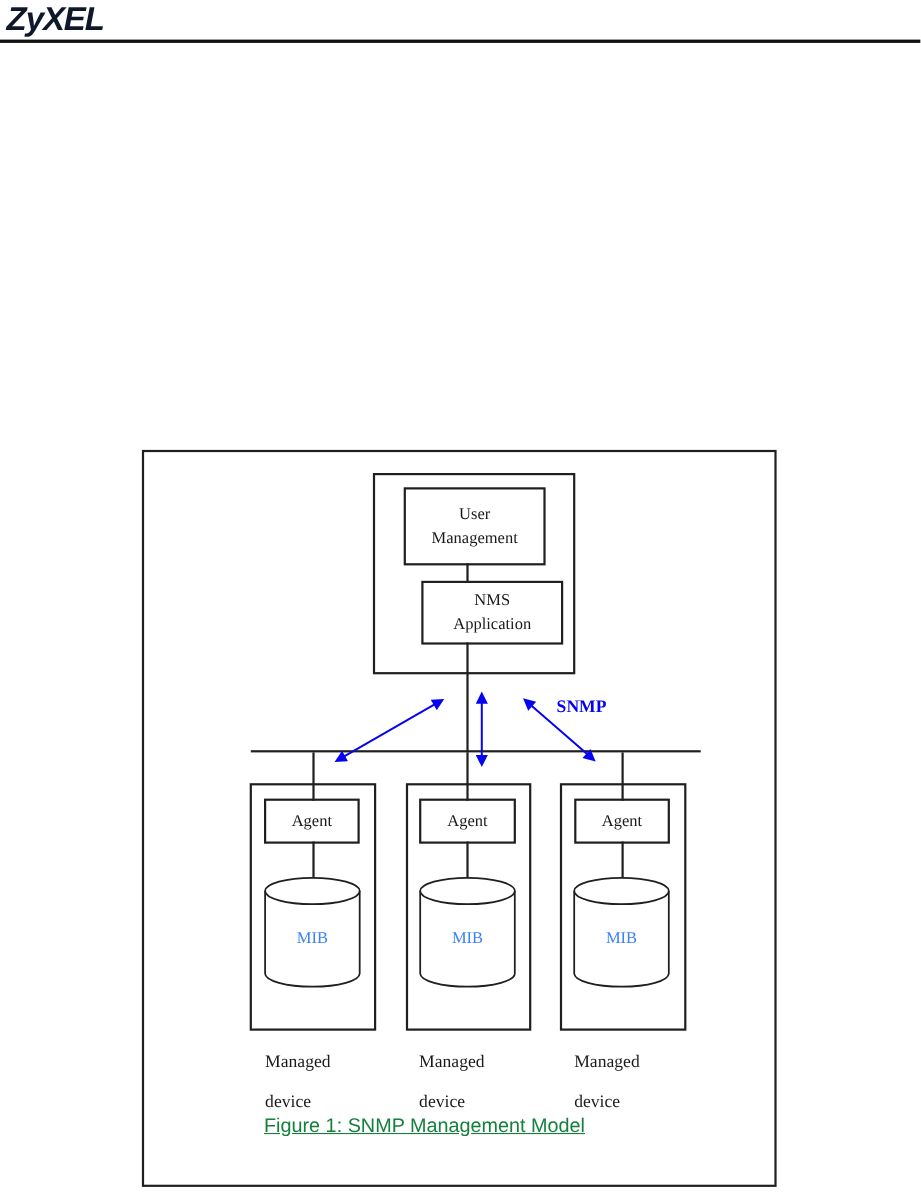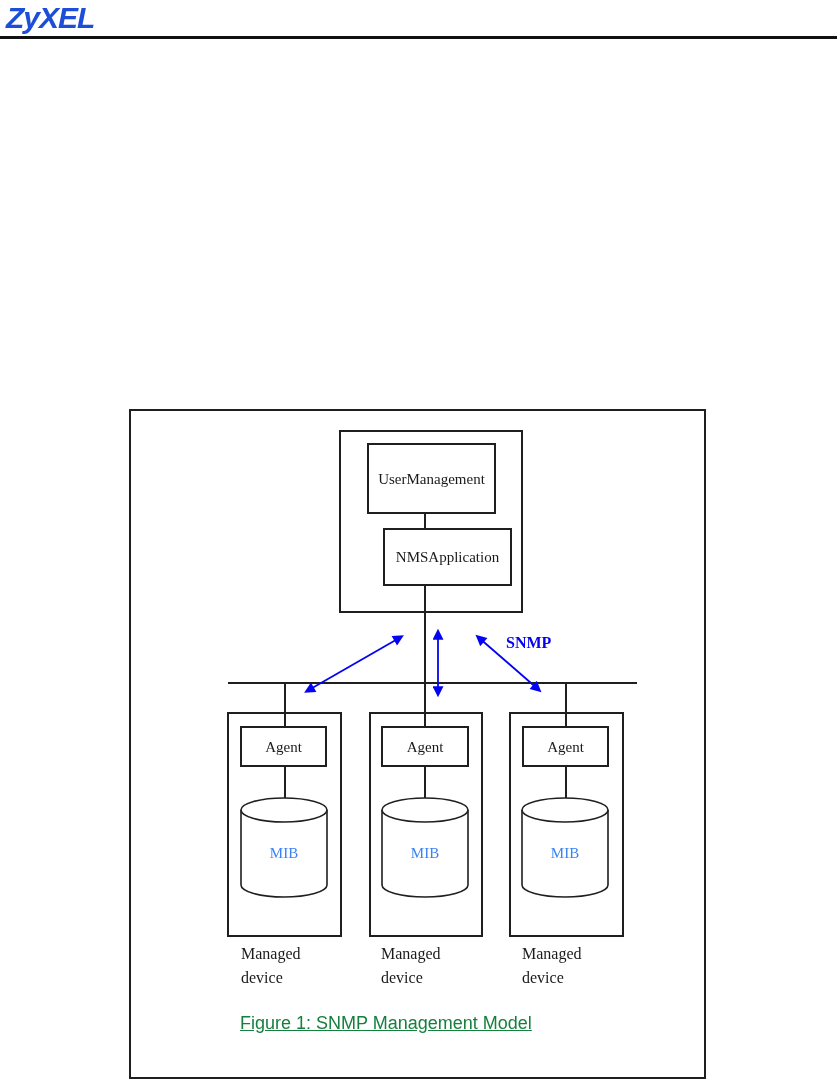--- a/index.html
+++ b/index.html
@@ -14,62 +14,62 @@
     overflow: hidden;
   }
   .logo {
     position: absolute;
     left: 6px; top: 1px;
     font-family: "Liberation Sans", sans-serif;
     font-style: italic;
     font-weight: 800;
     font-size: 30px;
     letter-spacing: -1px;
-    color: #1d4ed8;
+    color: #0f172a;
   }
   .header-rule {
     position: absolute;
     left: 0; top: 36px;
     width: 837px; height: 3px;
     background: #111111;
   }
   .frame {
     position: absolute;
     left: 129px; top: 409px;
     width: 577px; height: 670px;
     border: 2px solid #1f1f1f;
     background: transparent;
   }
   .box {
     position: absolute;
     border: 2px solid #1f1f1f;
     background: transparent;
     display: flex;
-    flex-direction: row;
+    flex-direction: column;
     align-items: center;
     justify-content: center;
     text-align: center;
   }
   .box-label { font-size: 15px; line-height: 22px; color: #1a1a1a; display: block; }
   .vline { position: absolute; width: 2px; background: #1f1f1f; }
   .hline { position: absolute; height: 2px; background: #1f1f1f; }
   .mib-label {
     position: absolute;
     width: 88px;
     text-align: center;
     font-size: 15px;
     color: #3b82f6;
   }
   .managed-label {
     position: absolute;
     font-size: 16px;
     line-height: 24px;
     color: #1a1a1a;
   }
-  .managed-label span { display: block; }
+  .managed-label span { display: block; margin-top: 12px; }
   .snmp-label {
     position: absolute;
     left: 506px; top: 634px;
     font-size: 16px;
     font-weight: bold;
     color: #0404f0;
   }
   .caption {
     position: absolute;
     left: 240px; top: 1013px;

